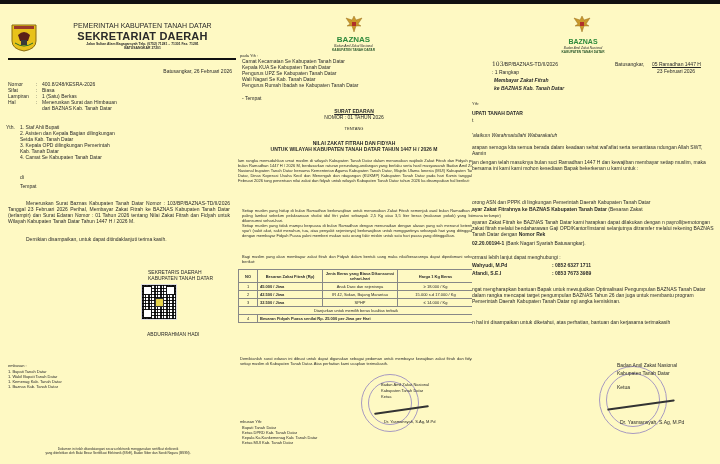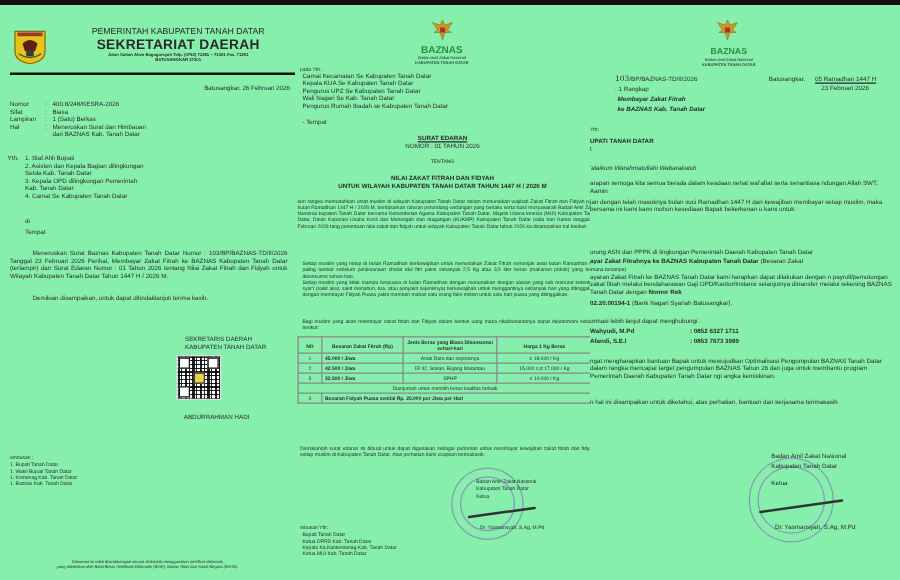--- a/index.html
+++ b/index.html
@@ -1,19 +1,19 @@
 <!DOCTYPE html>
 <html><head>
 <meta charset="utf-8">
 <style>
   html, body { margin:0; padding:0; }
   body { width:720px; height:464px; background:#ffffff; position:relative; overflow:hidden;
          font-family:"Liberation Sans", sans-serif; color:#2a2a2a; }
   .topbar { position:absolute; left:0; top:0; width:720px; height:4px; background:#111; }
-  .panel { position:absolute; top:4px; height:460px; overflow:hidden; background:#86efac; }
+  .panel { position:absolute; top:4px; height:460px; overflow:hidden; background:#fef9c3; }
   #p1 { left:0; width:236px; }
   #p2 { left:236px; width:236px; }
   #p3 { left:472px; width:248px; }
   .abs { position:absolute; white-space:nowrap; }
   .t5 { font-size:5px; line-height:6px; }
   .t4 { font-size:4px; line-height:5px; }
   .t3 { font-size:3.2px; line-height:4px; }
   .b { font-weight:bold; }
   .i { font-style:italic; }
   .u { text-decoration:underline; }

